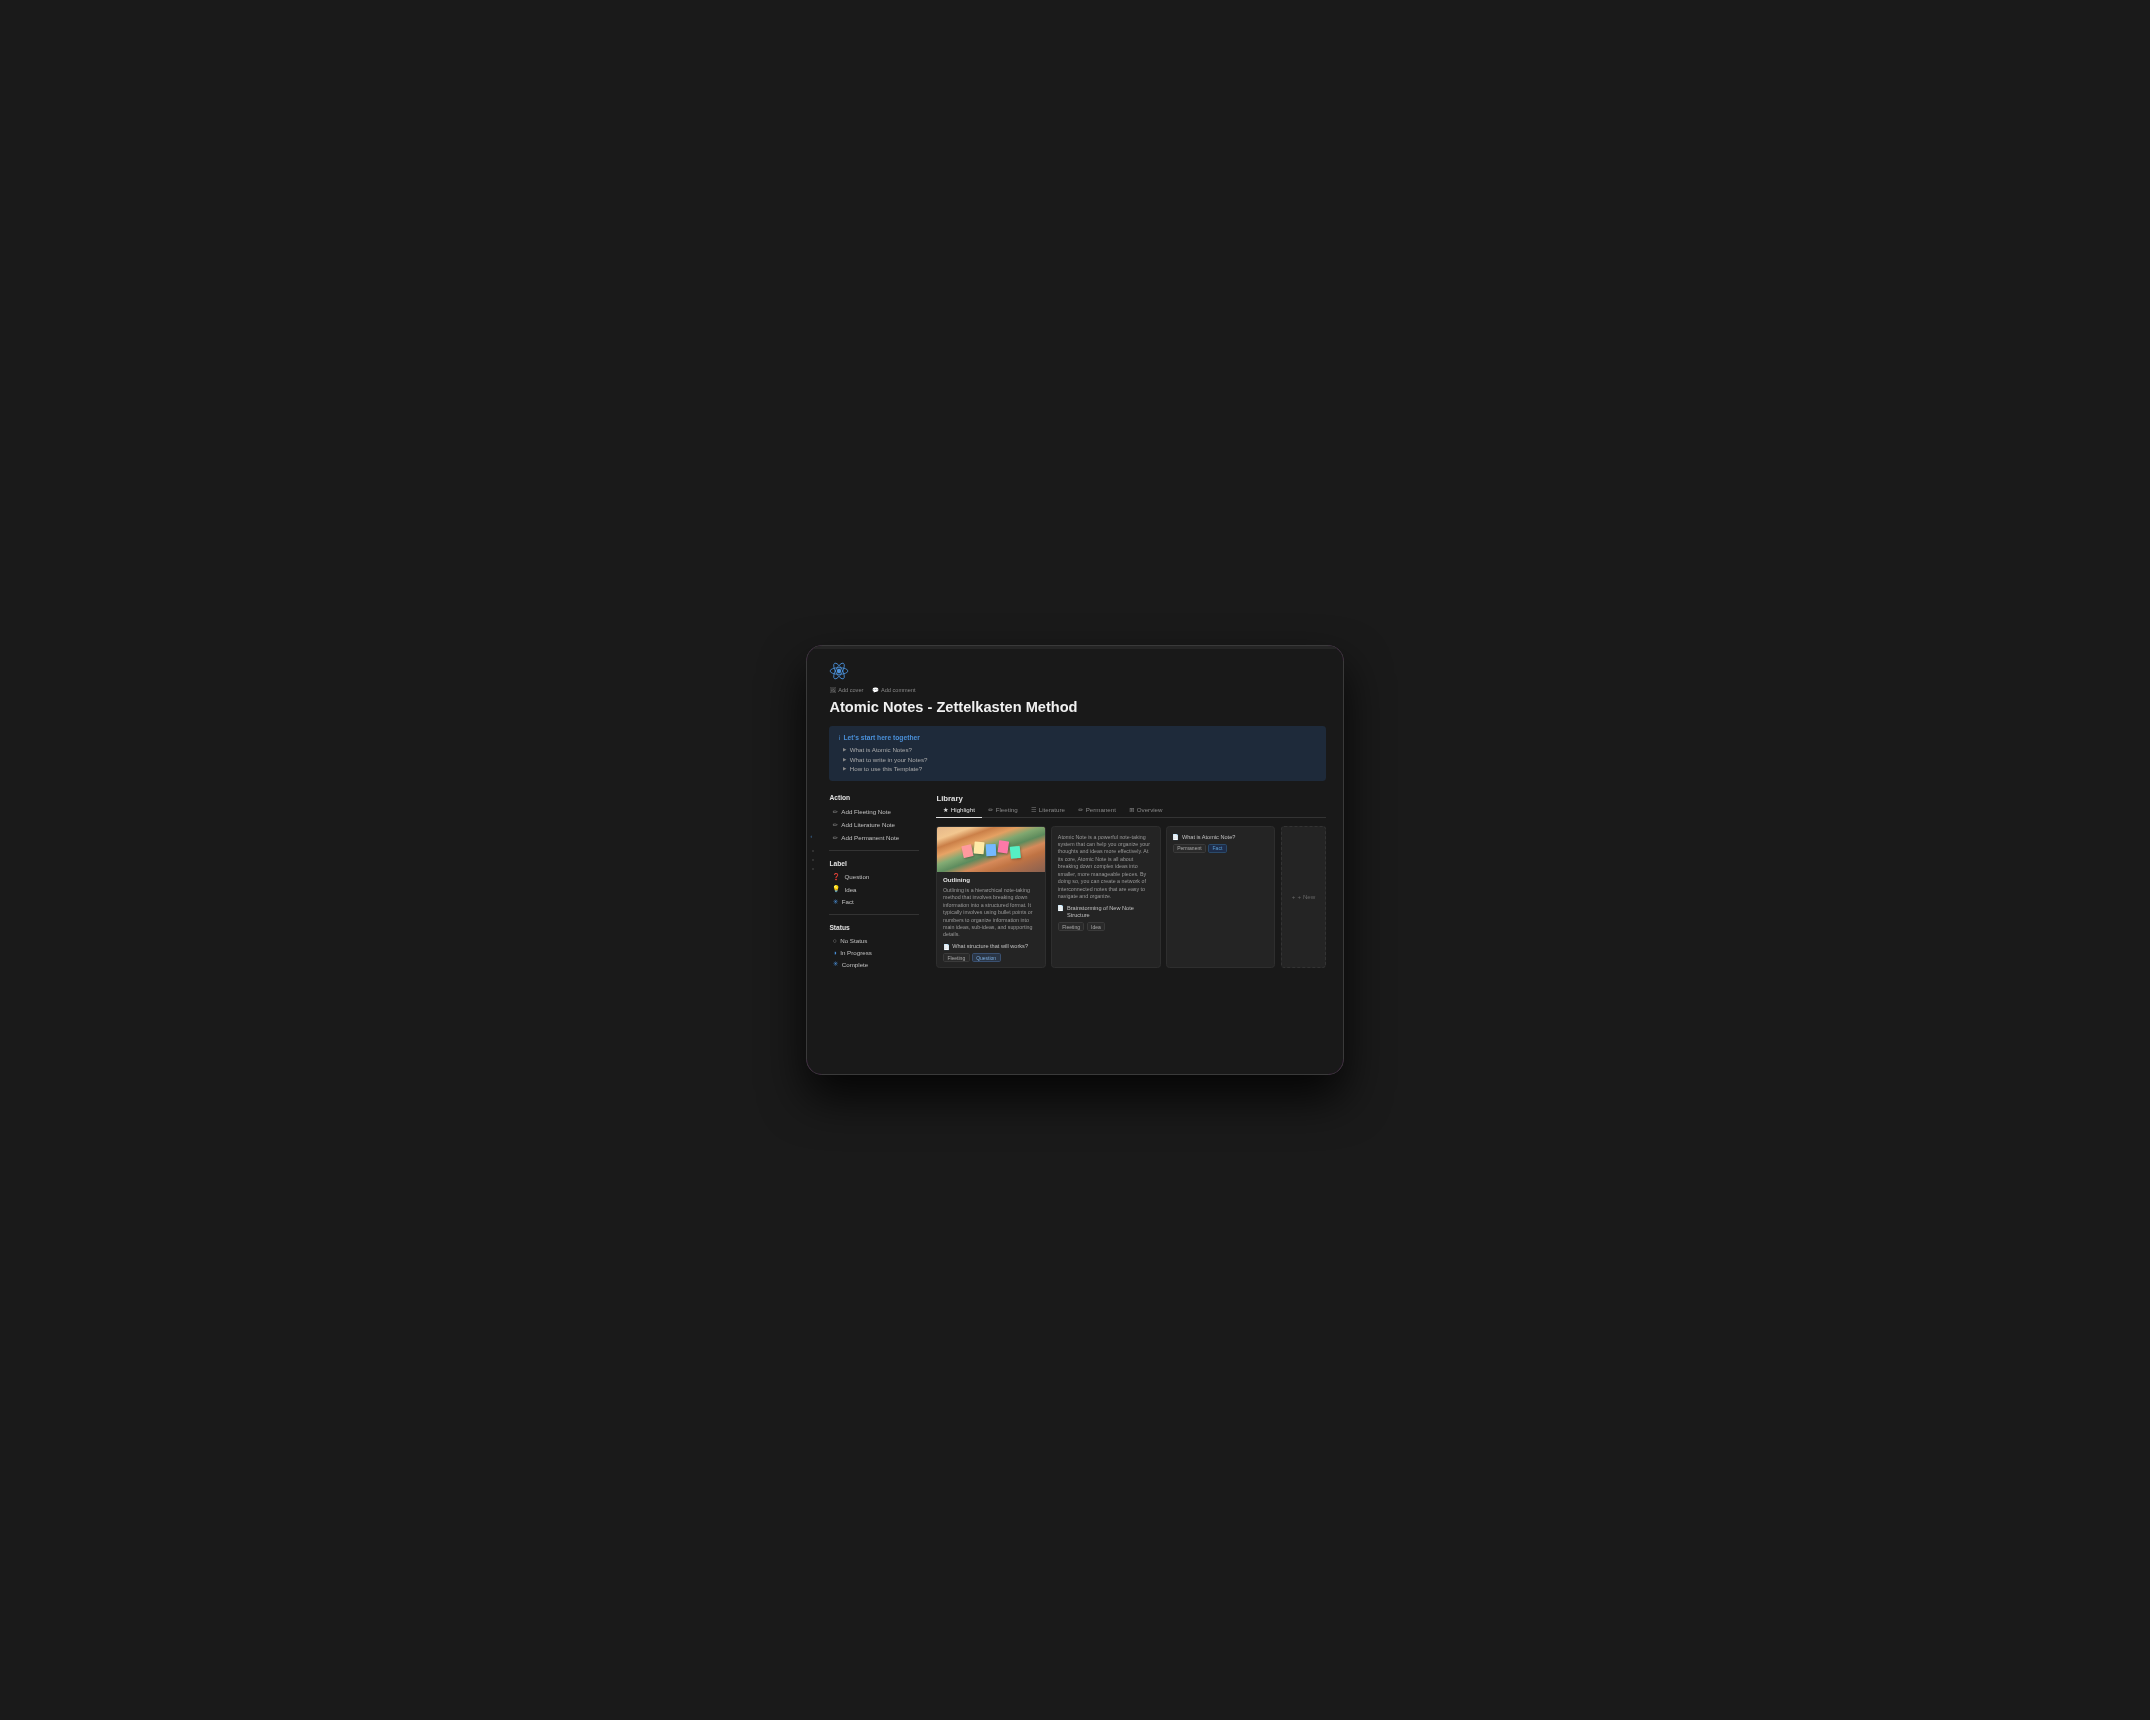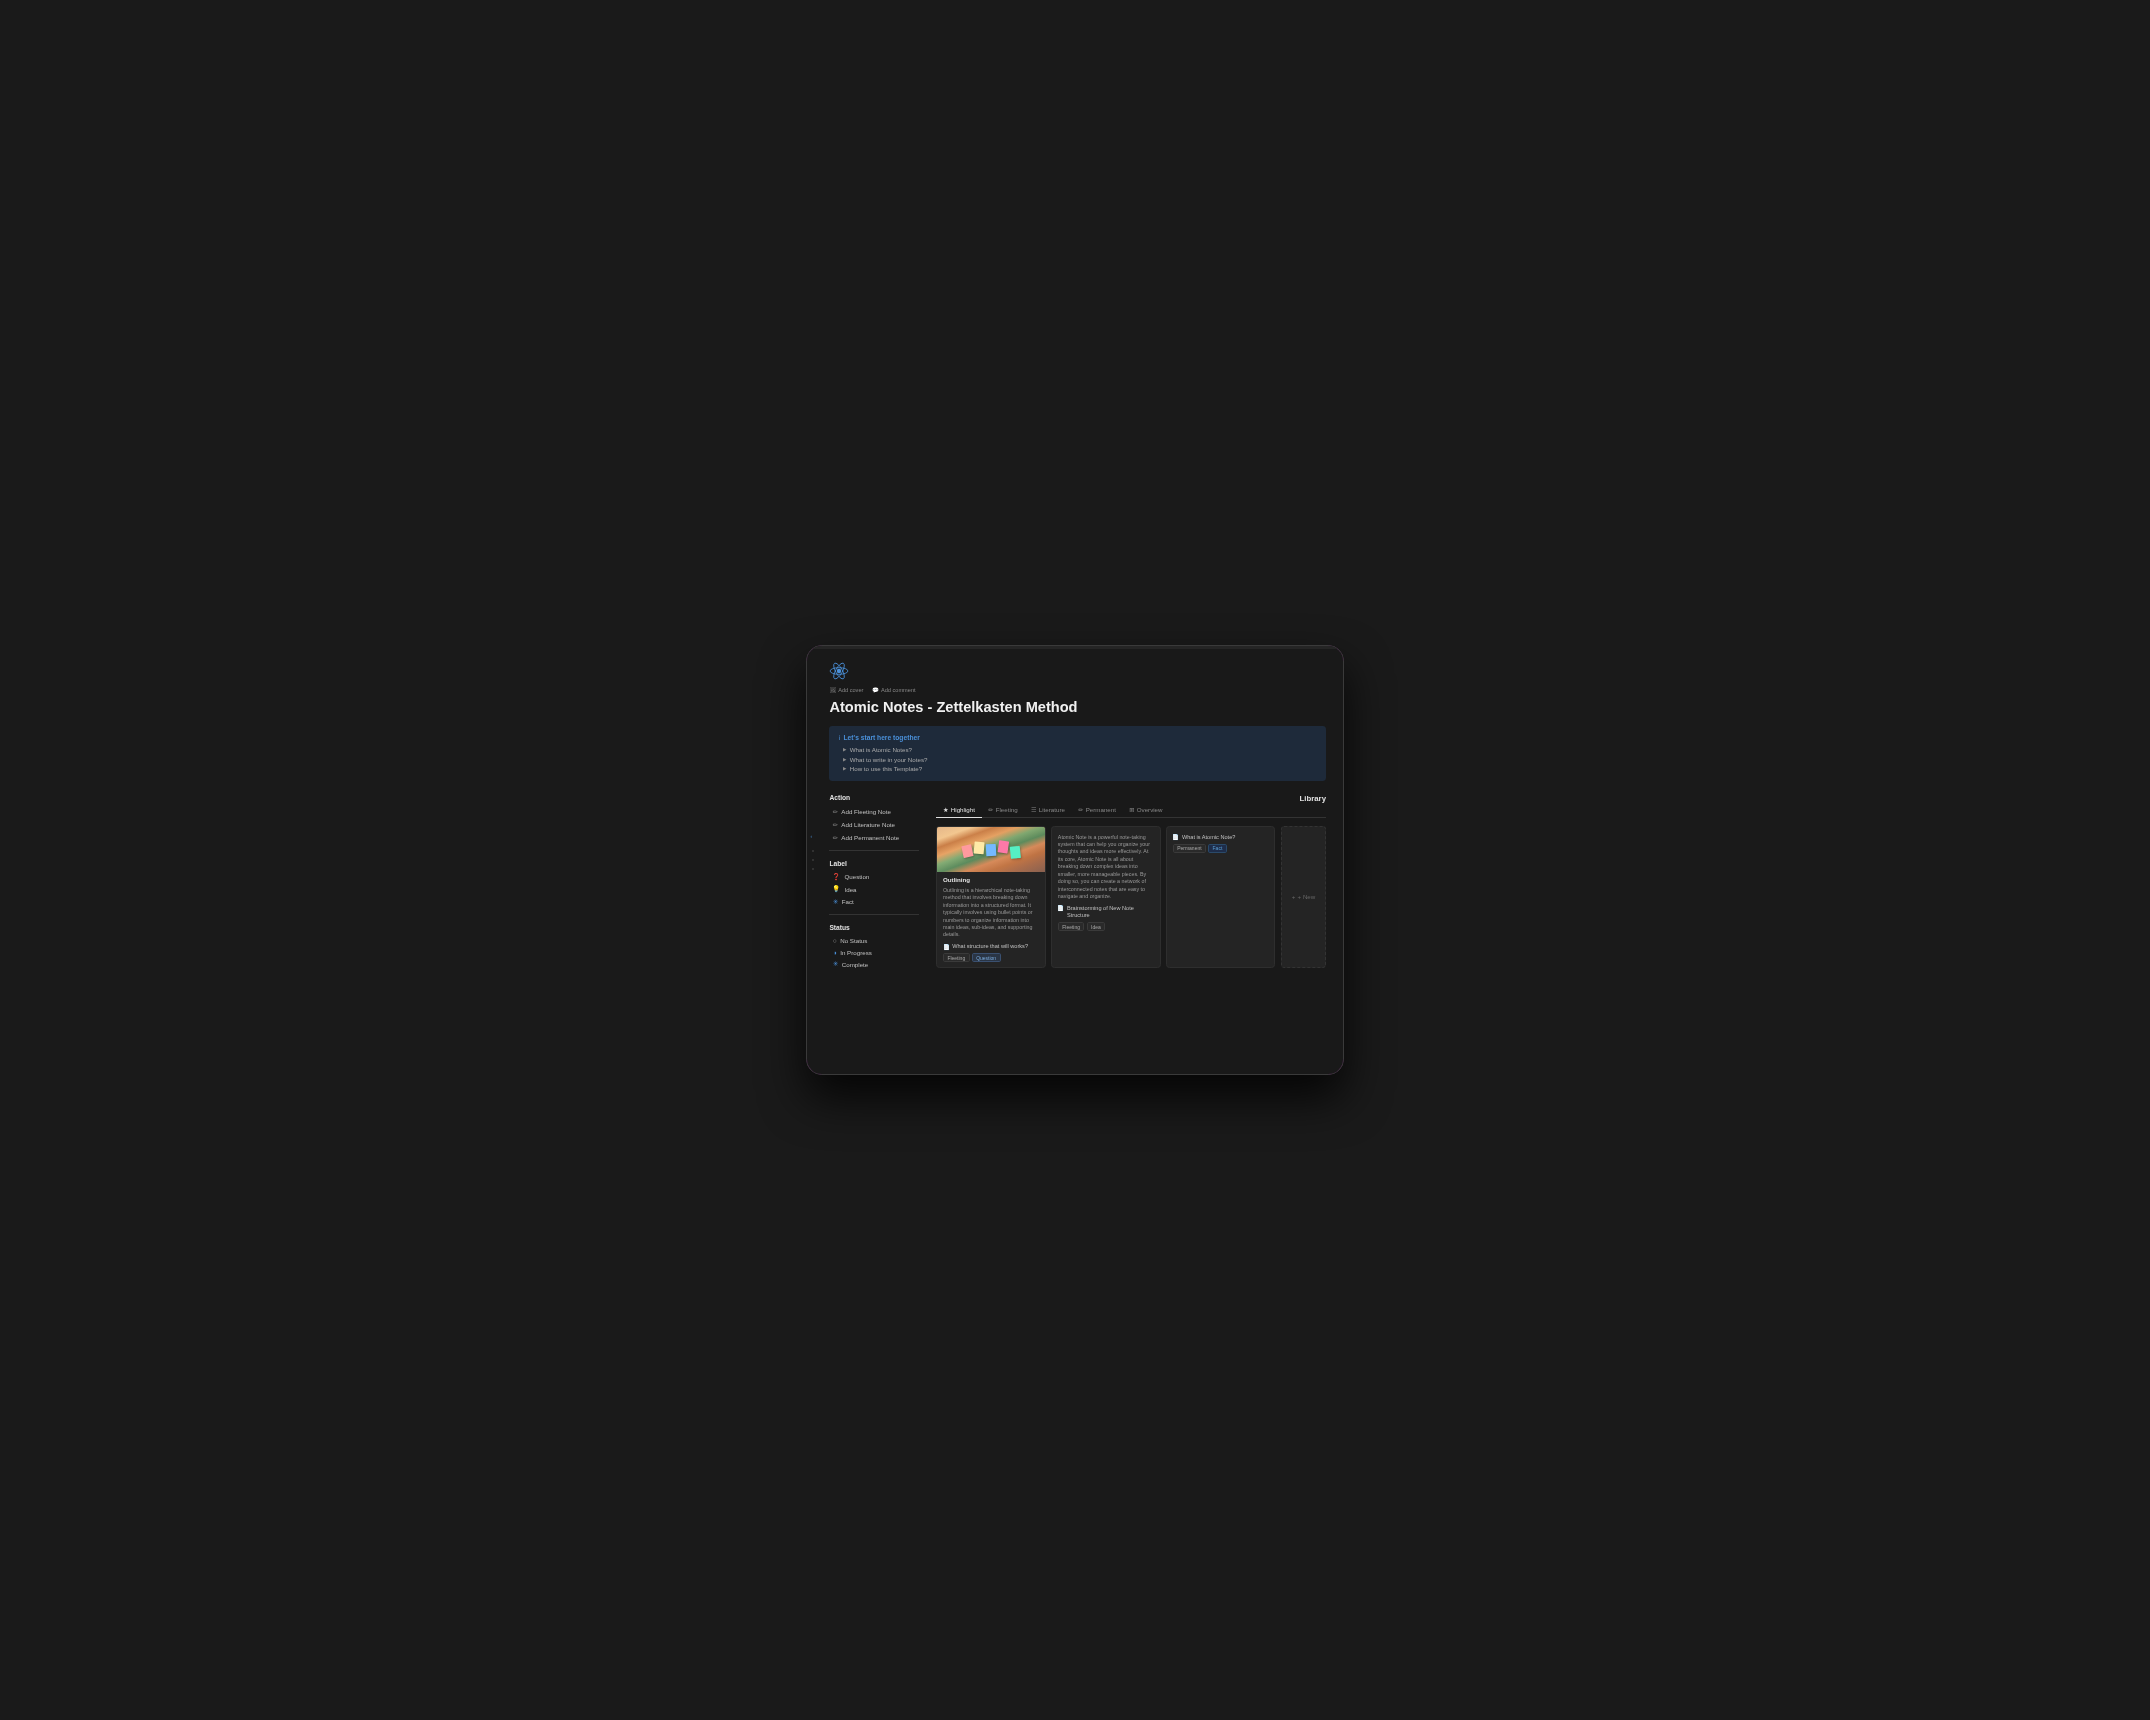--- a/index.html
+++ b/index.html
@@ -216,21 +216,20 @@
     .library {
       flex: 1;
       min-width: 0;
     }
 
     .library-title {
       font-size: 7.8px;
       font-weight: 600;
       color: #e0e0e0;
       margin-bottom: 0;
-      text-align: right;
     }
 
     
     .tabs {
       display: flex;
       gap: 0;
       border-bottom: 0.6px solid #333;
       margin-bottom: 7.8px;
     }
 

